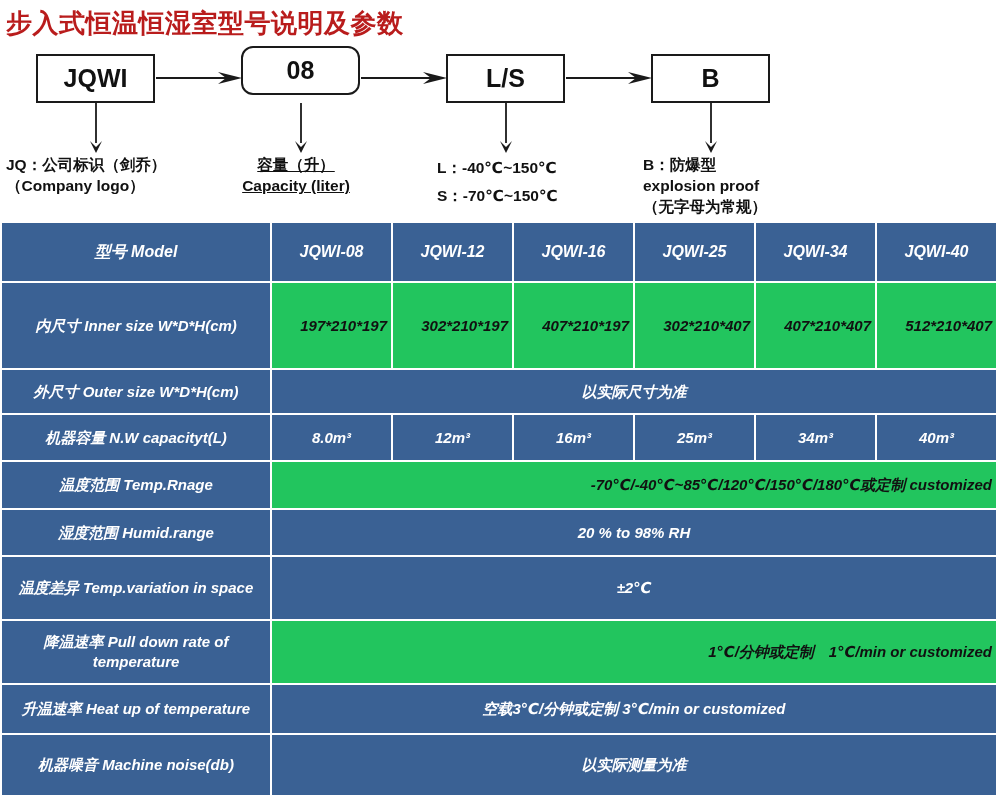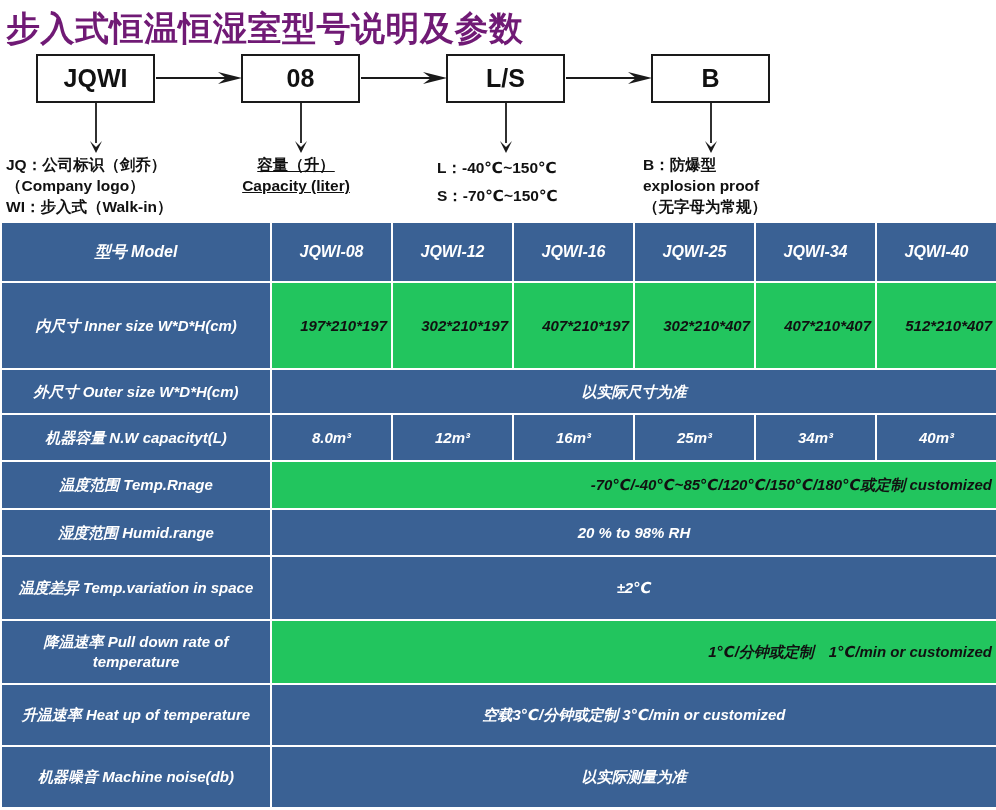--- a/index.html
+++ b/index.html
@@ -14,23 +14,23 @@
     font-family: "Liberation Sans", "DejaVu Sans", sans-serif;
     color: #111111;
     position: relative;
   }
 
   
   .page-title {
     position: absolute;
     left: 6px;
     top: 6px;
-    font-size: 34px;
-    font-weight: bold;
-    color: #701a75;
+    font-size: 26px;
+    font-weight: bold;
+    color: #b91c1c;
     letter-spacing: 0.5px;
     white-space: nowrap;
   }
 
   
   .diagram {
     position: absolute;
     left: 0;
     top: 44px;
     width: 996px;
@@ -110,34 +110,34 @@
   }
   tr.r-header td { height: 58px; }
   tr.r-inner  td { height: 85px; }
   tr.r-outer  td { height: 43px; }
   tr.r-cap    td { height: 45px; }
   tr.r-temp   td { height: 46px; }
   tr.r-hum    td { height: 45px; text-align: center; }
   tr.r-fluc   td { height: 45px; }
   tr.r-var    td { height: 62px; }
   tr.r-pull   td { height: 62px; }
-  tr.r-heat   td { height: 60px; }
+  tr.r-heat   td { height: 48px; }
   tr.r-noise  td { height: 60px; }
 </style>
 </head>
 <body>
 
 <div class="page-title">步入式恒温恒湿室型号说明及参数</div>
 
 <div class="diagram">
 
   <div class="flow-box" style="left:36px; top:10px; width:119px;">
     <span>JQWI</span>
   </div>
-  <div class="flow-box" style="left:241px; top:10px; width:119px;">
+  <div class="flow-box" style="left:241px; top:2px; width:119px;border-radius:12px;">
     <span>08</span>
   </div>
   <div class="flow-box" style="left:446px; top:10px; width:119px;">
     <span>L/S</span>
   </div>
   <div class="flow-box" style="left:651px; top:10px; width:119px;">
     <span>B</span>
   </div>
 
   <svg class="flow-arrow" style="left:156px; top:28px; width:86px;" viewBox="0 0 86 12">
@@ -166,21 +166,20 @@
     <polygon points="1,38 7,50 13,38 7,44" fill="#1a1a1a"></polygon>
   </svg>
   <svg class="drop-arrow" style="left:704px; top:59px; height:50px;" viewBox="0 0 14 50">
     <line x1="7" y1="0" x2="7" y2="40" stroke="#1a1a1a" stroke-width="1.8"></line>
     <polygon points="1,38 7,50 13,38 7,44" fill="#1a1a1a"></polygon>
   </svg>
 
   <div class="caption" style="left:6px; top:110px;">
     <div>JQ：公司标识（剑乔）</div>
     <div class="center">（Company logo）</div>
-    <div>WI：步入式（Walk-in）</div>
   </div>
 
   <div class="caption center" style="left:216px; top:110px; width:160px;">
     <div>容量（升）</div>
     <div>Capacity (liter)</div>
   </div>
 
   <div class="caption" style="left:437px; top:110px; line-height:28px;">
     <div>L：-40℃~150℃</div>
     <div>S：-70℃~150℃</div>

